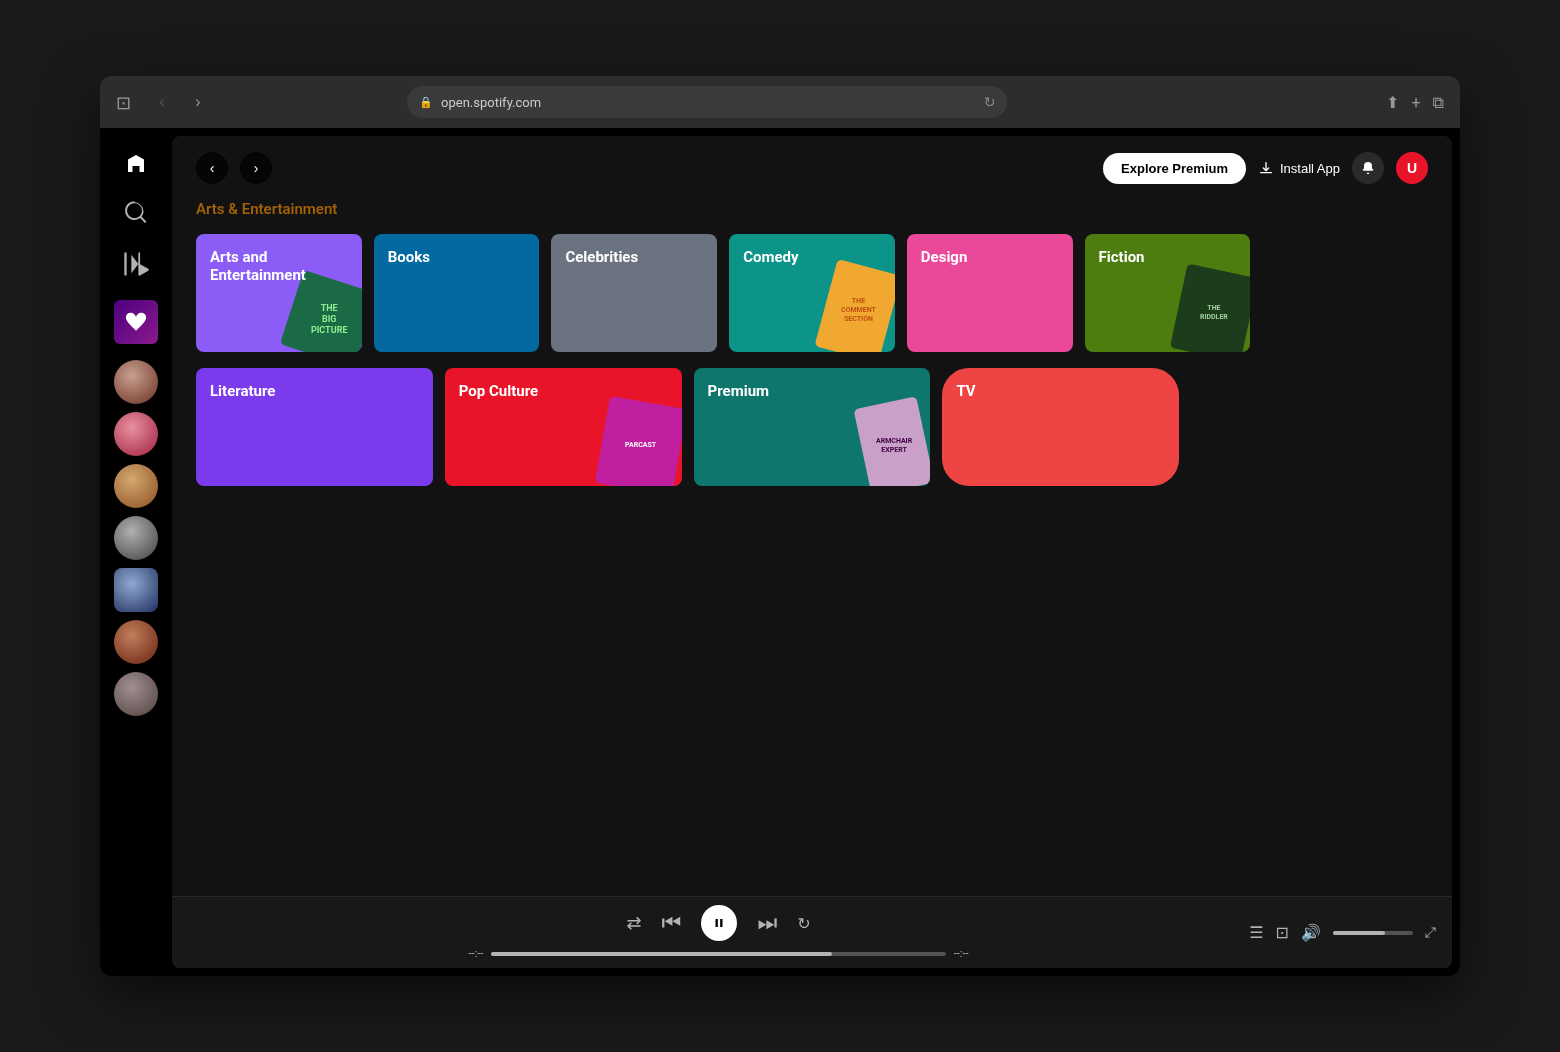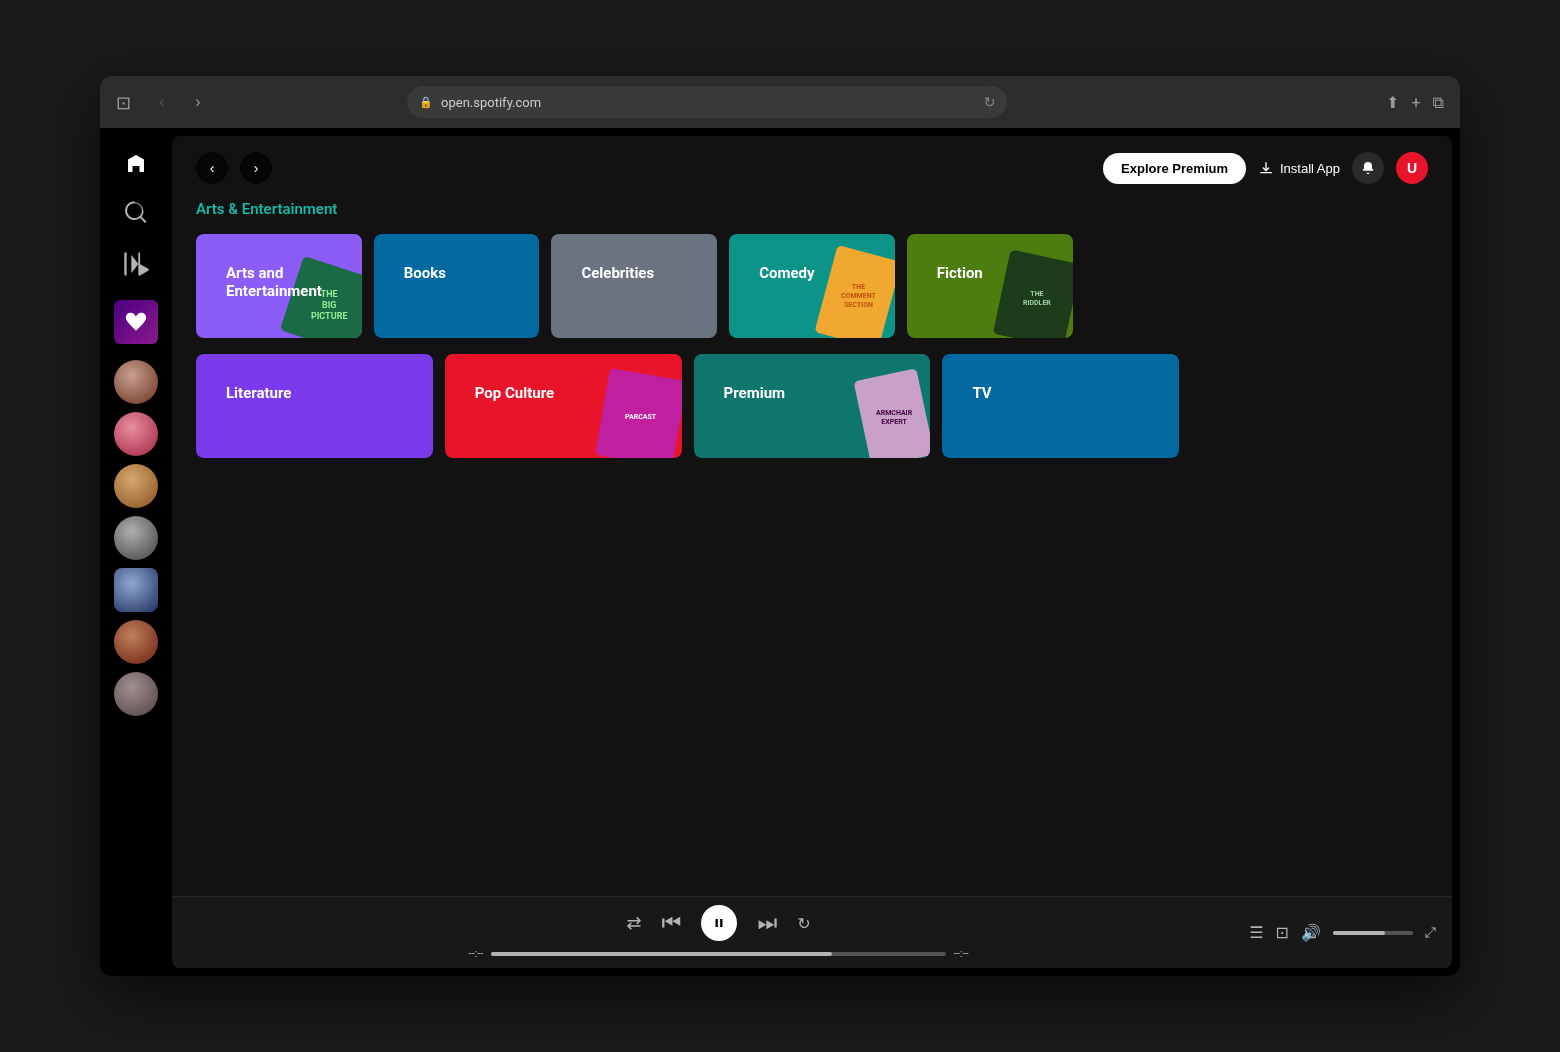--- a/index.html
+++ b/index.html
@@ -269,47 +269,47 @@
       font-size: 56px;
       font-weight: 900;
       color: #fff;
       margin-bottom: 32px;
       line-height: 1.1;
     }
 
     .section-title {
       font-size: 15px;
       font-weight: 600;
-      color: #14b8a6;
+      color: #a16207;
       margin-bottom: 16px;
     }
 
     .categories-grid {
       display: grid;
       grid-template-columns: repeat(7, 1fr);
       gap: 12px;
       margin-bottom: 16px;
     }
 
     .categories-grid-row2 {
       display: grid;
       grid-template-columns: repeat(5, 1fr);
       gap: 12px;
     }
 
     .category-card {
       border-radius: 8px;
-      height: 104px;
+      height: 118px;
       position: relative;
       overflow: hidden;
       cursor: pointer;
       display: flex;
       flex-direction: column;
       justify-content: flex-start;
-      padding: 30px;
+      padding: 14px;
     }
 
     .category-label {
       font-size: 15px;
       font-weight: 700;
       color: #fff;
       line-height: 1.2;
       position: relative;
       z-index: 2;
     }
@@ -486,20 +486,23 @@
               <span class="category-label">Celebrities</span>
             </div>
 
             <div class="category-card" style="background:#0d9488;">
               <span class="category-label">Comedy</span>
               <div style="position:absolute;bottom:-4px;right:4px;width:66px;height:90px;background:#f0a830;border-radius:5px;transform:rotate(15deg);z-index:1;display:flex;align-items:center;justify-content:center;overflow:hidden;">
                 <div style="font-size:7px;font-weight:700;color:#c05010;transform:rotate(-15deg);text-align:center;padding:2px;line-height:1.3;">THE<br>COMMENT<br>SECTION</div>
               </div>
             </div>
 
+            <div class="category-card" style="background:#ec4899;">
+              <span class="category-label">Design</span>
+            </div>
 
             <div class="category-card" style="background:#4d7c0f;">
               <span class="category-label">Fiction</span>
               <div style="position:absolute;bottom:-4px;right:0px;width:72px;height:86px;background:#1c3c1c;border-radius:5px;transform:rotate(12deg);z-index:1;overflow:hidden;display:flex;align-items:center;justify-content:center;">
                 <div style="font-size:7px;font-weight:700;color:#a0d0a0;transform:rotate(-12deg);text-align:center;padding:2px;line-height:1.3;">THE<br>RIDDLER</div>
               </div>
             </div>
 
 
           </div>
@@ -517,21 +520,21 @@
               </div>
             </div>
 
             <div class="category-card" style="background:#0f766e;">
               <span class="category-label">Premium</span>
               <div style="position:absolute;bottom:-4px;right:4px;width:64px;height:88px;background:#c8a0c8;border-radius:5px;transform:rotate(-12deg);z-index:1;overflow:hidden;display:flex;align-items:center;justify-content:center;">
                 <div style="font-size:7px;font-weight:700;color:#400040;transform:rotate(12deg);text-align:center;padding:2px;line-height:1.3;">ARMCHAIR<br>EXPERT</div>
               </div>
             </div>
 
-            <div class="category-card" style="background:#0369a1;">
+            <div class="category-card" style="background:#ef4444;border-radius:27px;">
               <span class="category-label">TV</span>
             </div>
 
             <div style="background:transparent;"></div>
             <div style="background:transparent;"></div>
             <div style="background:transparent;"></div>
 
           </div>
         </div>
       </div>

